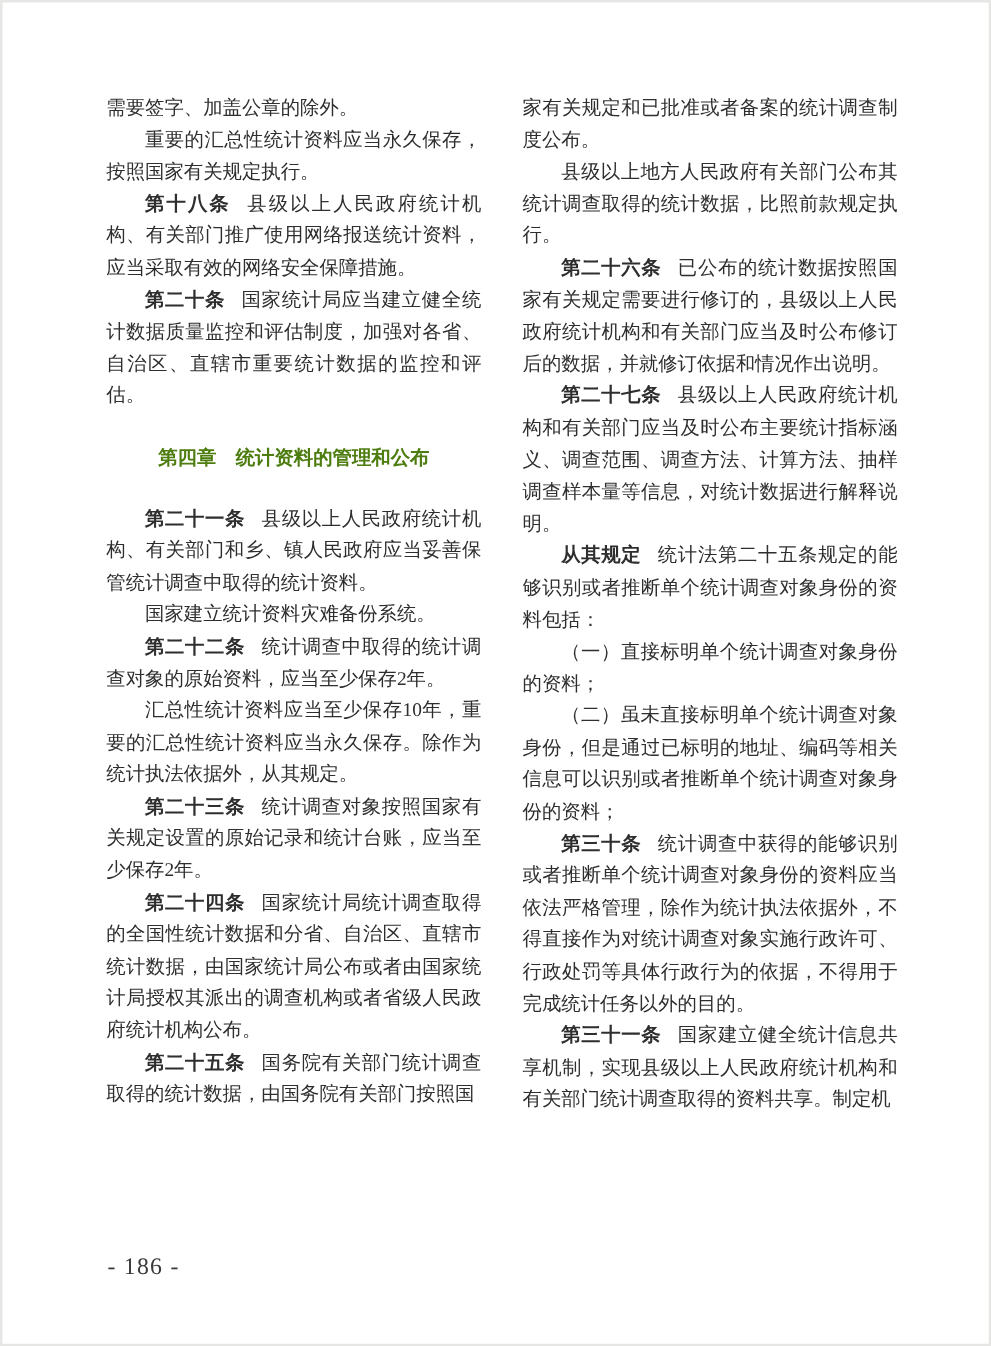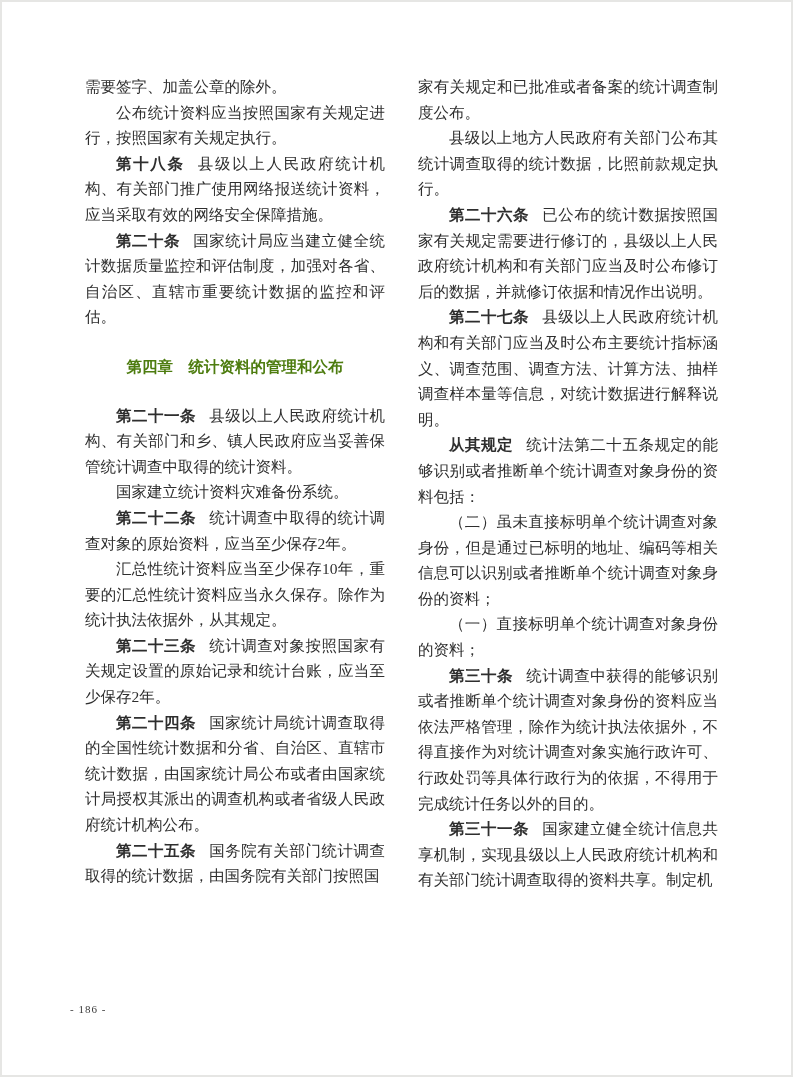--- a/index.html
+++ b/index.html
@@ -49,52 +49,52 @@
   .chapter-heading {
     font-weight: bold;
     text-align: center;
     text-indent: 0;
     margin: 24px 0 23px 0;
     font-size: 15.5px;
     color: #4d7c0f;
   }
   .page-number {
     position: absolute;
-    left: 70px;
+    left: 86px;
     top: 1003px;
-    font-size: 11px;
+    font-size: 19px;
     color: #3a3a3a;
     letter-spacing: 1px;
   }
 </style>
 </head>
 <body>
 
 <div class="page">
   <div class="columns">
     <div class="column">
         <p class="para no-indent">需要签字、加盖公章的除外。</p>
-        <p class="para">公布统计资料应当按照国家有关规定进行，按照国家有关规定执行。</p>
+        <p class="para">重要的汇总性统计资料应当永久保存，按照国家有关规定执行。</p>
         <p class="para"><span class="article-num">第十八条</span>县级以上人民政府统计机构、有关部门推广使用网络报送统计资料，应当采取有效的网络安全保障措施。</p>
         <p class="para"><span class="article-num">第二十条</span>国家统计局应当建立健全统计数据质量监控和评估制度，加强对各省、自治区、直辖市重要统计数据的监控和评估。</p>
         <div class="chapter-heading">第四章　统计资料的管理和公布</div>
         <p class="para"><span class="article-num">第二十一条</span>县级以上人民政府统计机构、有关部门和乡、镇人民政府应当妥善保管统计调查中取得的统计资料。</p>
         <p class="para">国家建立统计资料灾难备份系统。</p>
         <p class="para"><span class="article-num">第二十二条</span>统计调查中取得的统计调查对象的原始资料，应当至少保存2年。</p>
         <p class="para">汇总性统计资料应当至少保存10年，重要的汇总性统计资料应当永久保存。除作为统计执法依据外，从其规定。</p>
         <p class="para"><span class="article-num">第二十三条</span>统计调查对象按照国家有关规定设置的原始记录和统计台账，应当至少保存2年。</p>
         <p class="para"><span class="article-num">第二十四条</span>国家统计局统计调查取得的全国性统计数据和分省、自治区、直辖市统计数据，由国家统计局公布或者由国家统计局授权其派出的调查机构或者省级人民政府统计机构公布。</p>
         <p class="para"><span class="article-num">第二十五条</span>国务院有关部门统计调查取得的统计数据，由国务院有关部门按照国</p>
       </div>
     <div class="column">
         <p class="para no-indent">家有关规定和已批准或者备案的统计调查制度公布。</p>
         <p class="para">县级以上地方人民政府有关部门公布其统计调查取得的统计数据，比照前款规定执行。</p>
         <p class="para"><span class="article-num">第二十六条</span>已公布的统计数据按照国家有关规定需要进行修订的，县级以上人民政府统计机构和有关部门应当及时公布修订后的数据，并就修订依据和情况作出说明。</p>
         <p class="para"><span class="article-num">第二十七条</span>县级以上人民政府统计机构和有关部门应当及时公布主要统计指标涵义、调查范围、调查方法、计算方法、抽样调查样本量等信息，对统计数据进行解释说明。</p>
         <p class="para"><span class="article-num">从其规定</span>统计法第二十五条规定的能够识别或者推断单个统计调查对象身份的资料包括：</p>
+        <p class="para">（一）直接标明单个统计调查对象身份的资料；</p>
         <p class="para">（二）虽未直接标明单个统计调查对象身份，但是通过已标明的地址、编码等相关信息可以识别或者推断单个统计调查对象身份的资料；</p>
-        <p class="para">（一）直接标明单个统计调查对象身份的资料；</p>
         <p class="para"><span class="article-num">第三十条</span>统计调查中获得的能够识别或者推断单个统计调查对象身份的资料应当依法严格管理，除作为统计执法依据外，不得直接作为对统计调查对象实施行政许可、行政处罚等具体行政行为的依据，不得用于完成统计任务以外的目的。</p>
         <p class="para"><span class="article-num">第三十一条</span>国家建立健全统计信息共享机制，实现县级以上人民政府统计机构和有关部门统计调查取得的资料共享。制定机</p>
       </div>
   </div>
   <div class="page-number">- 186 -</div>
 </div>
 
 </body></html>

